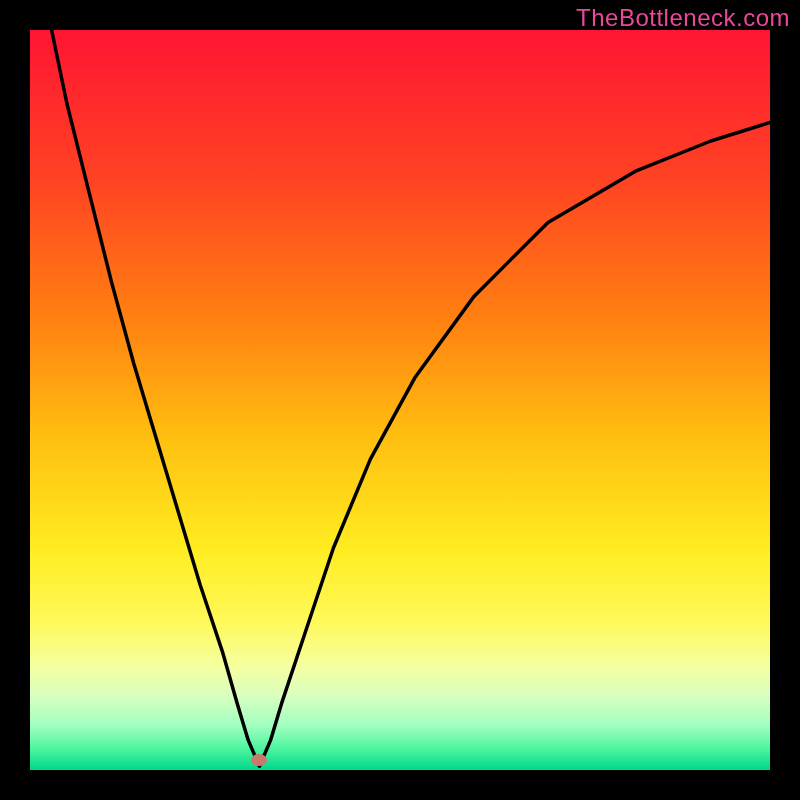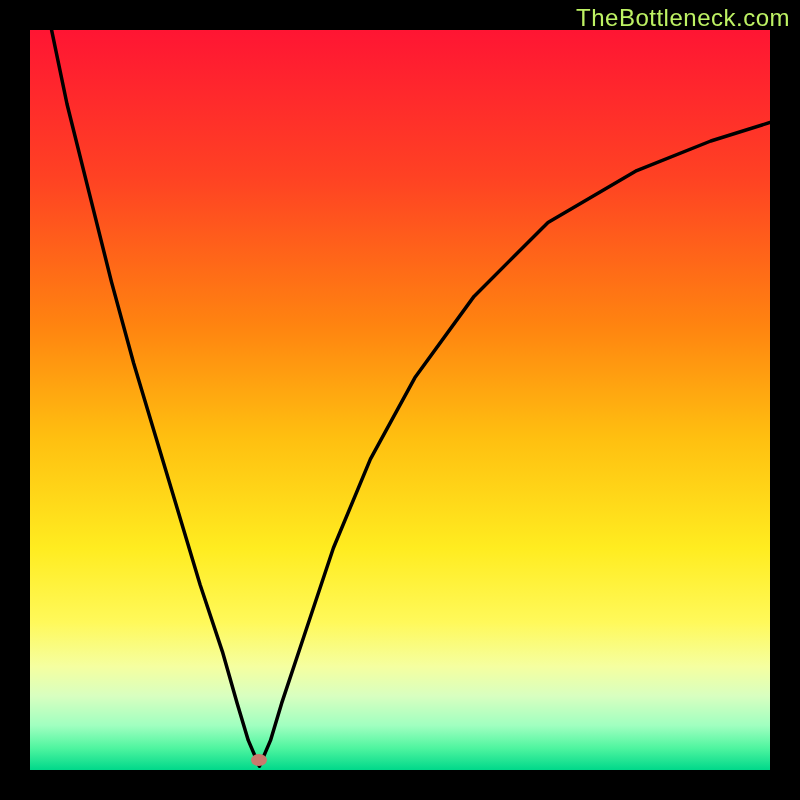--- a/index.html
+++ b/index.html
@@ -14,21 +14,21 @@
   .frame {
     position: relative;
     width: 800px;
     height: 800px;
     background: #000;
   }
   .watermark {
     position: absolute;
     top: 4px;
     right: 10px;
-    color: #bef264;
+    color: #ec4899;
     font-size: 24px;
     letter-spacing: 0.5px;
     font-weight: 400;
     z-index: 20;
     text-align: center;
   }
   .plot-area {
     position: absolute;
     left: 30px;
     top: 30px;

